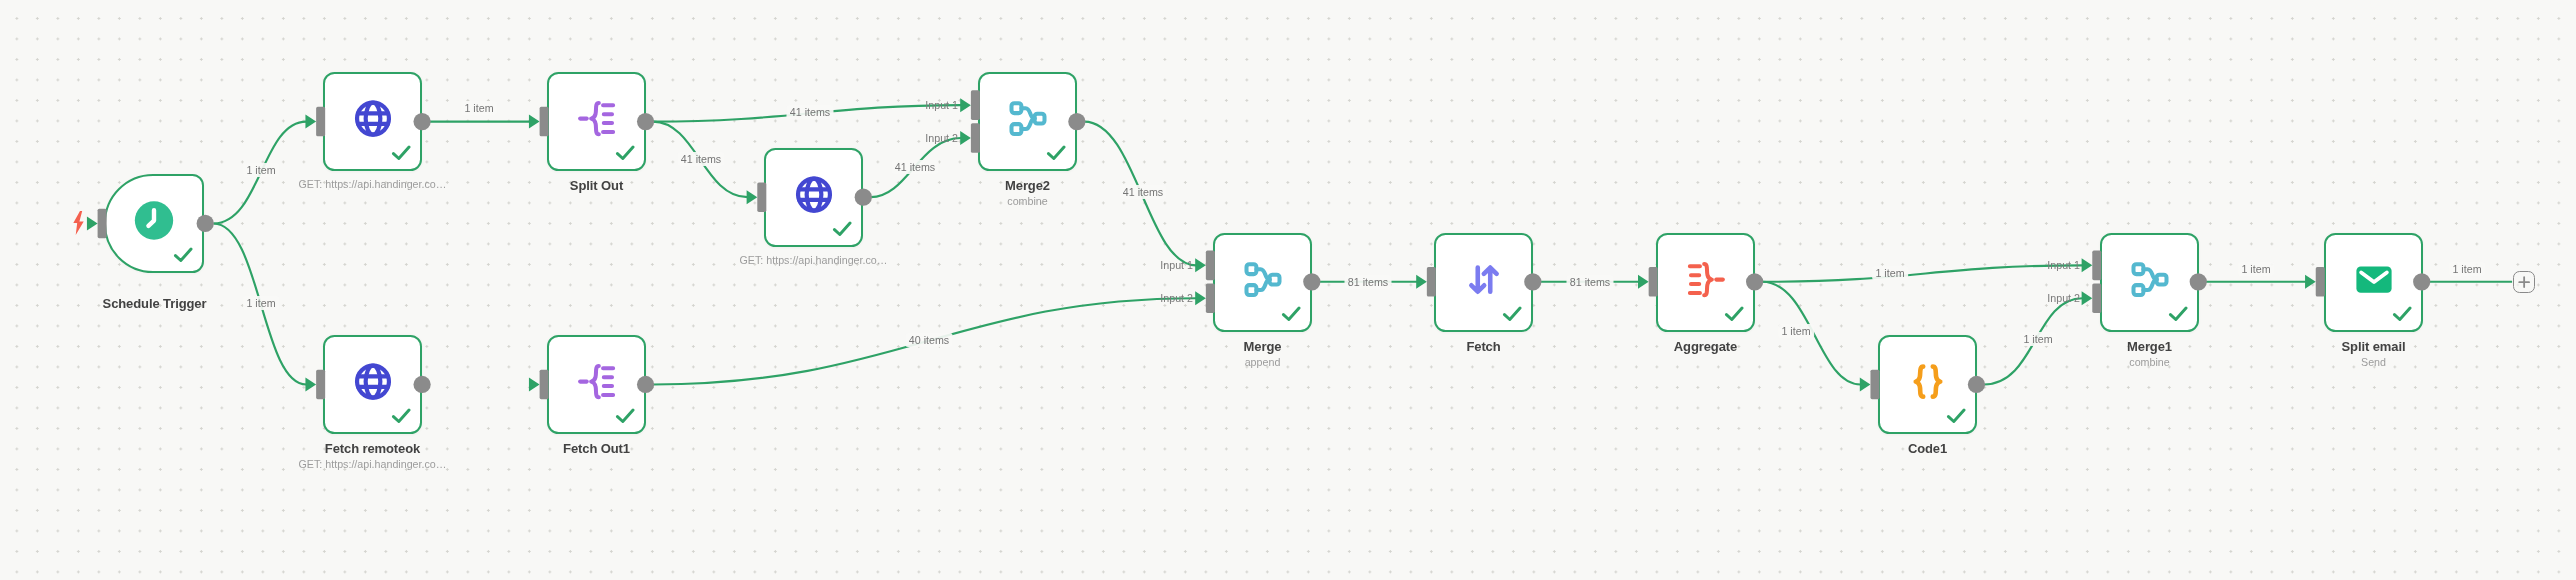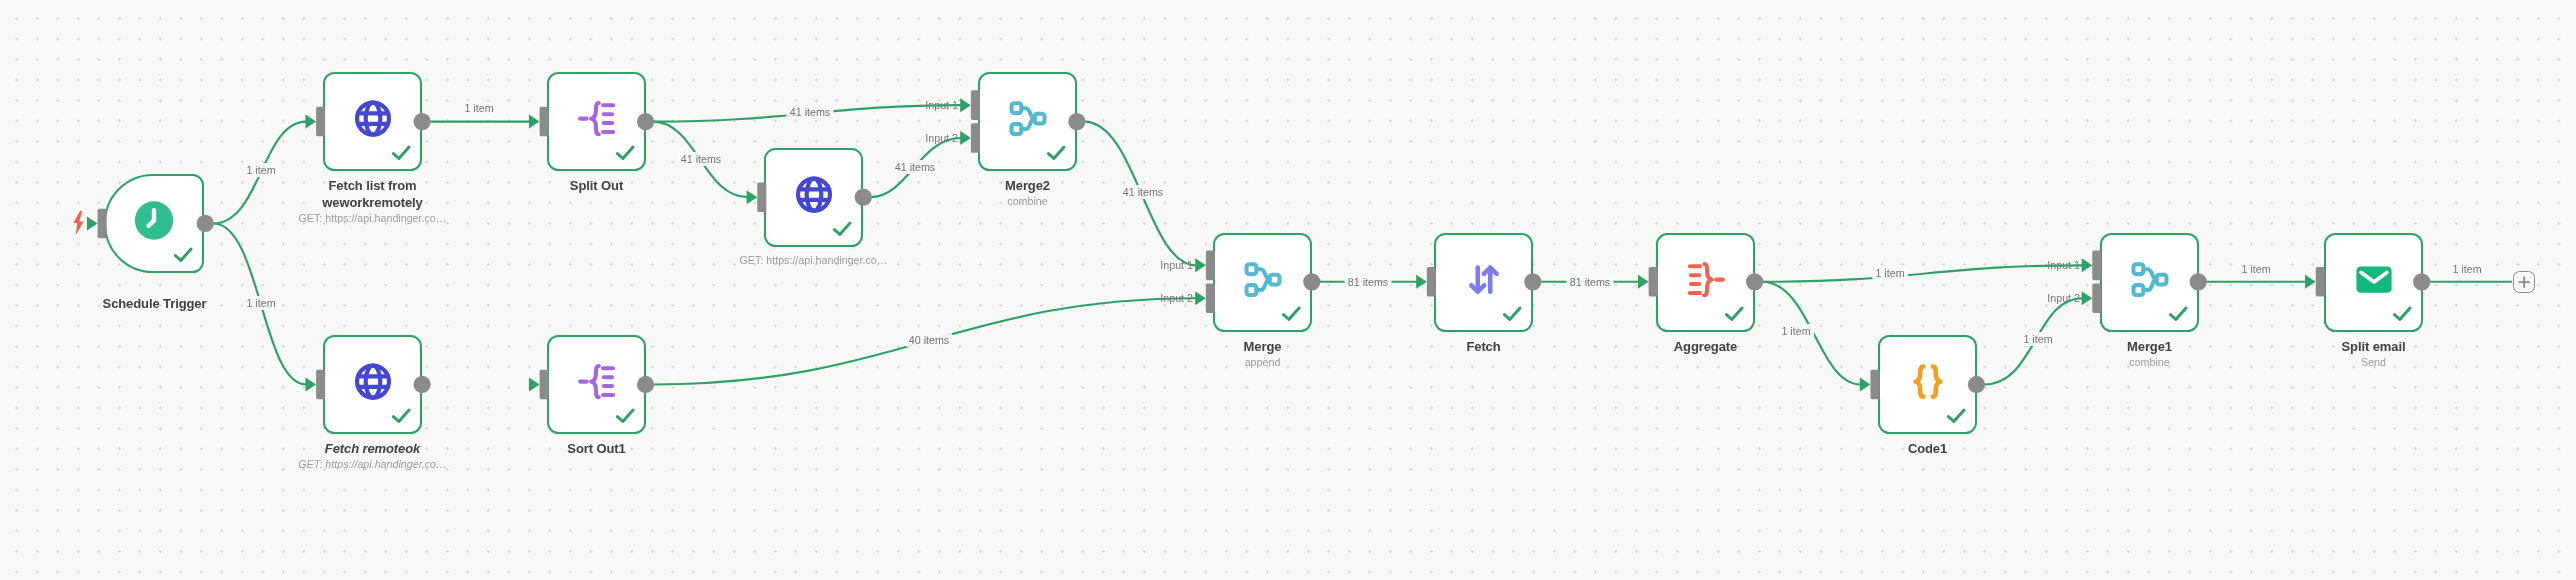--- a/index.html
+++ b/index.html
@@ -117,21 +117,20 @@
             <circle cx="12" cy="12" r="8.7"></circle>
             <ellipse cx="12" cy="12" rx="4" ry="8.7"></ellipse>
             <path d="M3.9 9.1h16.2M3.9 14.9h16.2"></path>
           </g>
         </svg></div>
       <div class="check"><svg width="20.5" height="15.6" viewBox="0 0 25 19">
           <path d="M3 10.5 L9.5 16.5 L22 2.5" fill="none" stroke="#2EA266" stroke-width="3.6" stroke-linecap="round" stroke-linejoin="round"></path>
         </svg></div>
     </div>
     <div class="node-caption" style="left: 282px; top: 178px;">
-      <div class="node-title">Fetch list from weworkremotely</div>
       <div class="node-subtitle">GET: https://api.handinger.co…</div>
     </div>
     <div class="node" style="left: 547px; top: 72px; width: 99px; height: 99px;">
       <div class="icon"><svg width="44" height="44" viewBox="0 0 24 24">
           <g fill="none" stroke="#A466E0" stroke-width="2.2" stroke-linecap="round" stroke-linejoin="round">
             <path d="M2.8 12h3.6"></path>
             <path d="M13 3.5 C10.8 3.5 11.8 7 11.2 9.5 C10.9 10.9 10 11.7 8.8 12 C10 12.3 10.9 13.1 11.2 14.5 C11.8 17 10.8 20.5 13 20.5"></path>
             <path d="M15.3 4.7h5.5M15.7 9.6h4.5M15.7 14.4h4.5M15.3 19.3h5.5"></path>
           </g>
         </svg></div>
@@ -182,38 +181,38 @@
           <g fill="none" stroke="#4347D1" stroke-width="2.3" stroke-linecap="round">
             <circle cx="12" cy="12" r="8.7"></circle>
             <ellipse cx="12" cy="12" rx="4" ry="8.7"></ellipse>
             <path d="M3.9 9.1h16.2M3.9 14.9h16.2"></path>
           </g>
         </svg></div>
       <div class="check"><svg width="20.5" height="15.6" viewBox="0 0 25 19">
           <path d="M3 10.5 L9.5 16.5 L22 2.5" fill="none" stroke="#2EA266" stroke-width="3.6" stroke-linecap="round" stroke-linejoin="round"></path>
         </svg></div>
     </div>
-    <div class="node-caption" style="left: 282px; top: 441px; font-style: italic;">
+    <div class="node-caption" style="left: 282px; top: 441px;">
       <div class="node-title">Fetch remoteok</div>
       <div class="node-subtitle">GET: https://api.handinger.co…</div>
     </div>
     <div class="node" style="left: 547px; top: 335px; width: 99px; height: 99px;">
       <div class="icon"><svg width="44" height="44" viewBox="0 0 24 24">
           <g fill="none" stroke="#A466E0" stroke-width="2.2" stroke-linecap="round" stroke-linejoin="round">
             <path d="M2.8 12h3.6"></path>
             <path d="M13 3.5 C10.8 3.5 11.8 7 11.2 9.5 C10.9 10.9 10 11.7 8.8 12 C10 12.3 10.9 13.1 11.2 14.5 C11.8 17 10.8 20.5 13 20.5"></path>
             <path d="M15.3 4.7h5.5M15.7 9.6h4.5M15.7 14.4h4.5M15.3 19.3h5.5"></path>
           </g>
         </svg></div>
       <div class="check"><svg width="20.5" height="15.6" viewBox="0 0 25 19">
           <path d="M3 10.5 L9.5 16.5 L22 2.5" fill="none" stroke="#2EA266" stroke-width="3.6" stroke-linecap="round" stroke-linejoin="round"></path>
         </svg></div>
     </div>
     <div class="node-caption" style="left: 506px; top: 441px;">
-      <div class="node-title">Sort Out1</div>
+      <div class="node-title">Fetch Out1</div>
     </div>
     <div class="node" style="left: 1213px; top: 233px; width: 99px; height: 99px;">
       <div class="icon"><svg width="44" height="44" viewBox="0 0 24 24">
           <g fill="none" stroke="#54B8CF" stroke-width="2.2" stroke-linecap="round" stroke-linejoin="round">
             <rect x="3" y="3.6" width="5.4" height="5.4" rx="1.5"></rect>
             <rect x="3" y="15" width="5.4" height="5.4" rx="1.5"></rect>
             <rect x="15.6" y="9.3" width="5.4" height="5.4" rx="1.5"></rect>
             <path d="M8.4 6.3h2.3c3 0 2.1 5.7 4.9 5.7"></path>
             <path d="M8.4 17.7h2.3c3 0 2.1-5.7 4.9-5.7"></path>
           </g>

